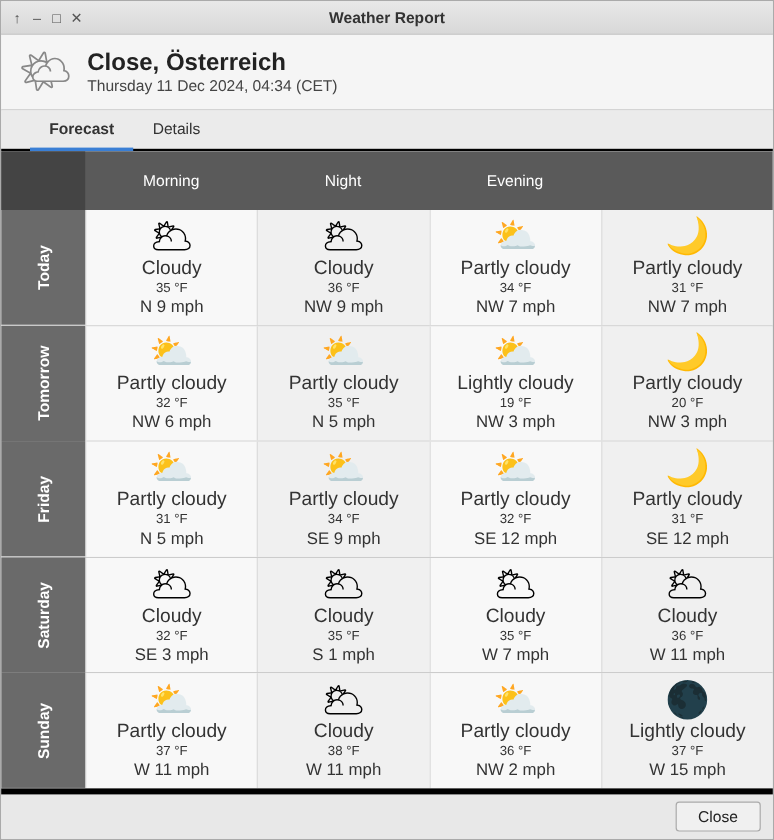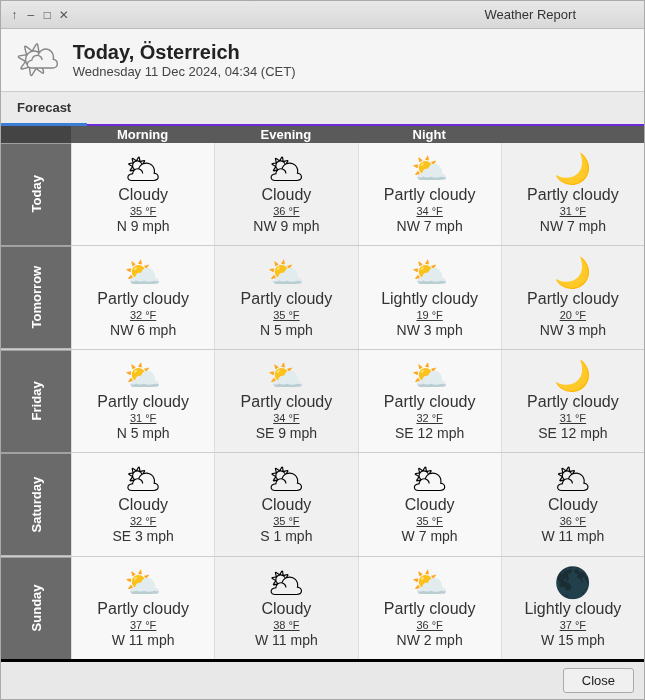--- a/index.html
+++ b/index.html
@@ -26,23 +26,23 @@
       height: 28px;
       display: flex;
       align-items: center;
       justify-content: space-between;
       padding: 0 8px;
       flex-shrink: 0;
     }
     .title-bar-title {
       font-size: 13px;
       color: #333;
-      font-weight: normal;
+      font-weight: bold;
       flex: 1;
-      text-align: right;
+      text-align: center;
     }
     .title-btn {
       font-size: 12px;
       color: #555;
       cursor: pointer;
       width: 16px;
       text-align: center;
     }
     .header-area {
       display: flex;
@@ -63,22 +63,22 @@
       font-weight: bold;
       color: #222;
     }
     .header-date {
       font-size: 13px;
       color: #444;
     }
     .tabs {
       display: flex;
       background: #ebebeb;
-      border-bottom: 2px solid #6d28d9;
-      padding: 0 0;
+      border-bottom: 2px solid #000000;
+      padding: 0 24px;
       flex-shrink: 0;
     }
     .tab {
       padding: 8px 16px;
       font-size: 13px;
       cursor: pointer;
       color: #333;
       border-bottom: 3px solid transparent;
       margin-bottom: -2px;
     }
@@ -92,23 +92,23 @@
       display: flex;
       flex-direction: column;
     }
     .col-headers {
       display: grid;
       grid-template-columns: 70px 1fr 1fr 1fr 1fr;
       background: #5a5a5a;
       flex-shrink: 0;
     }
     .col-header {
-      padding: 1px 4px;
-      font-size: 13px;
-      font-weight: bold;
+      padding: 17px 4px;
+      font-size: 13px;
+      font-weight: normal;
       color: #fff;
       text-align: center;
     }
     .col-header.empty { background: #444; }
     .rows-container {
       flex: 1;
       overflow: hidden;
       display: flex;
       flex-direction: column;
     }
@@ -148,29 +148,28 @@
     }
     .weather-desc {
       font-size: 16px;
       color: #333;
       margin-bottom: 1px;
     }
     .weather-temp {
       font-size: 11px;
       color: #333;
       margin-bottom: 1px;
-      text-decoration: underline;
     }
     .weather-wind {
       font-size: 14px;
       color: #333;
     }
     .footer {
       background: #e8e8e8;
-      border-top: 3px solid #000000;
+      border-top: 5px solid #000000;
       display: flex;
       justify-content: flex-end;
       padding: 6px 10px;
       flex-shrink: 0;
       align-items: center;
     }
     .close-btn {
       padding: 4px 18px;
       font-size: 13px;
       background: #f0f0f0;
@@ -192,35 +191,36 @@
       <span class="title-btn">□</span>
       <span class="title-btn">✕</span>
     </div>
     <span class="title-bar-title">Weather Report</span>
     <div style="width:60px;"></div>
   </div>
 
   <div class="header-area">
     <div class="header-icon">🌤</div>
     <div class="header-text">
-      <div class="header-city">Today, Österreich</div>
-      <div class="header-date">Wednesday 11 Dec 2024, 04:34 (CET)</div>
+      <div class="header-city">Close, Österreich</div>
+      <div class="header-date">Thursday 11 Dec 2024, 04:34 (CET)</div>
     </div>
   </div>
 
   <div class="tabs">
     <div class="tab active">Forecast</div>
+    <div class="tab">Details</div>
   </div>
 
   <div class="forecast-table">
     <div class="col-headers">
       <div class="col-header empty"></div>
       <div class="col-header">Morning</div>
+      <div class="col-header">Night</div>
       <div class="col-header">Evening</div>
-      <div class="col-header">Night</div>
     </div>
     <div class="rows-container" id="day-rows-container">
     <div class="day-row">
           <div class="day-label-cell">Today</div>
           <div class="weather-cell">
             <div class="weather-icon">🌥</div>
             <div class="weather-desc">Cloudy</div>
             <div class="weather-temp">35 °F</div>
             <div class="weather-wind">N 9 mph</div>
           </div>

